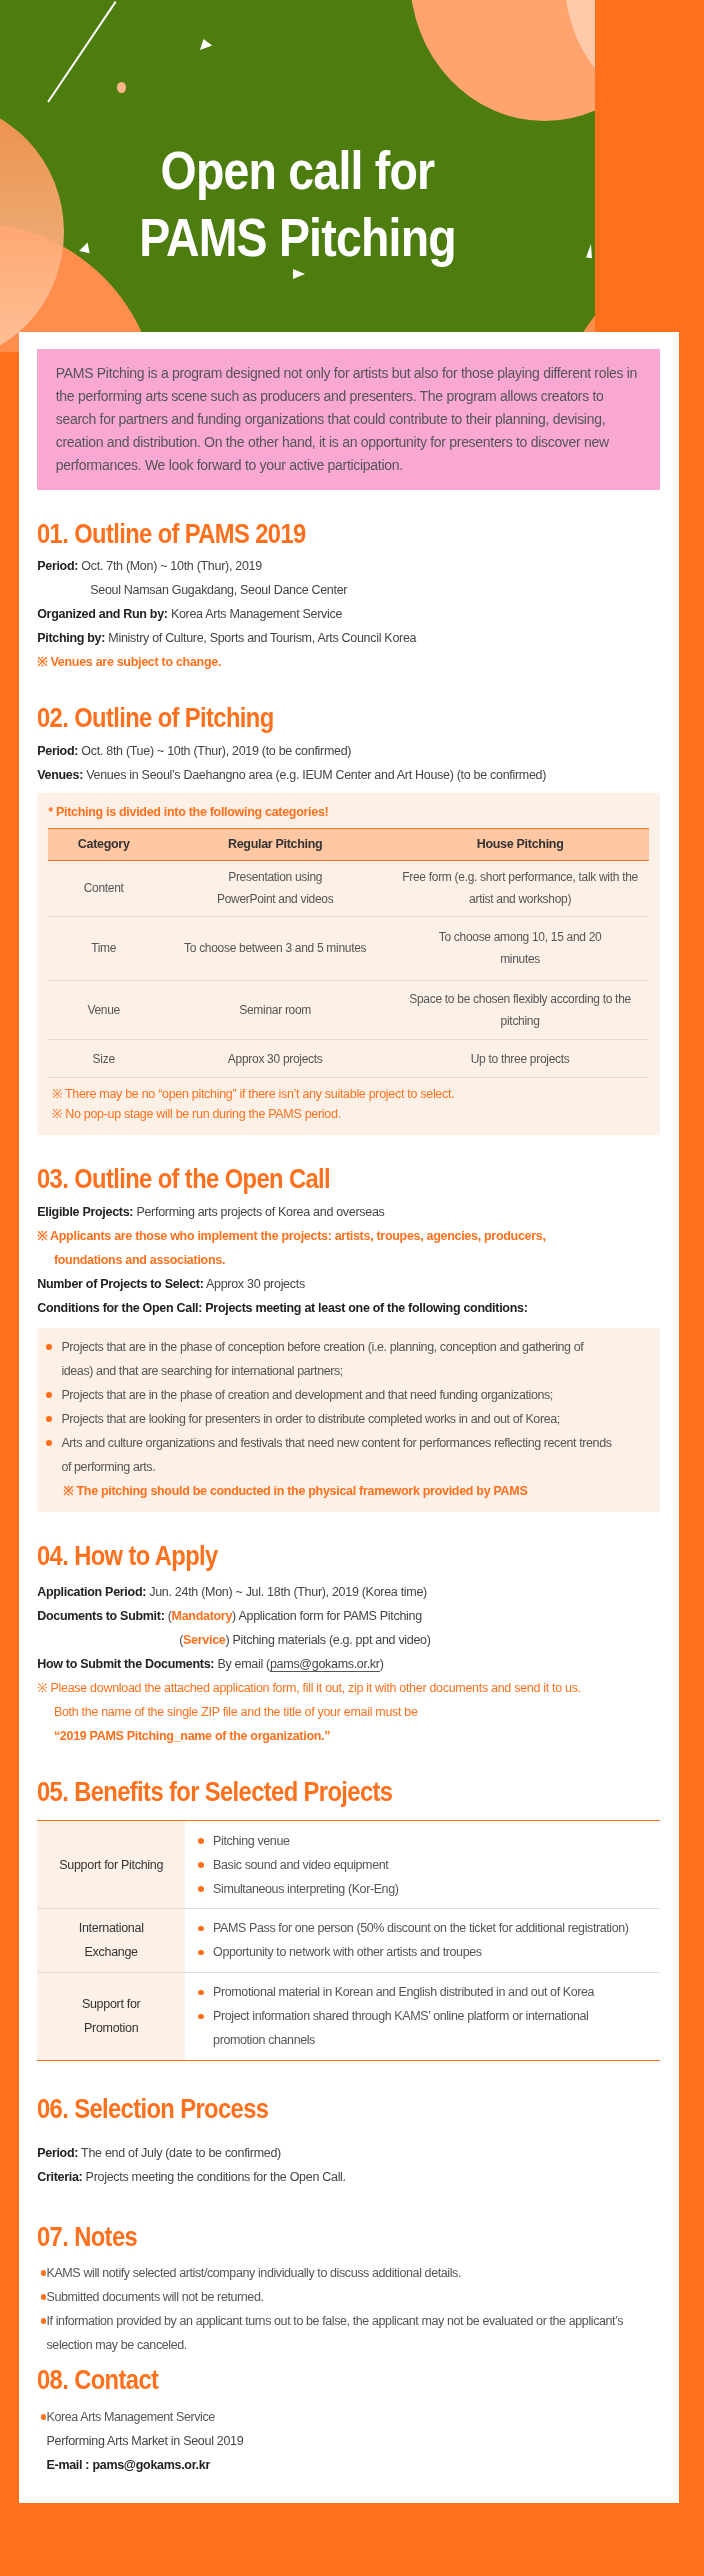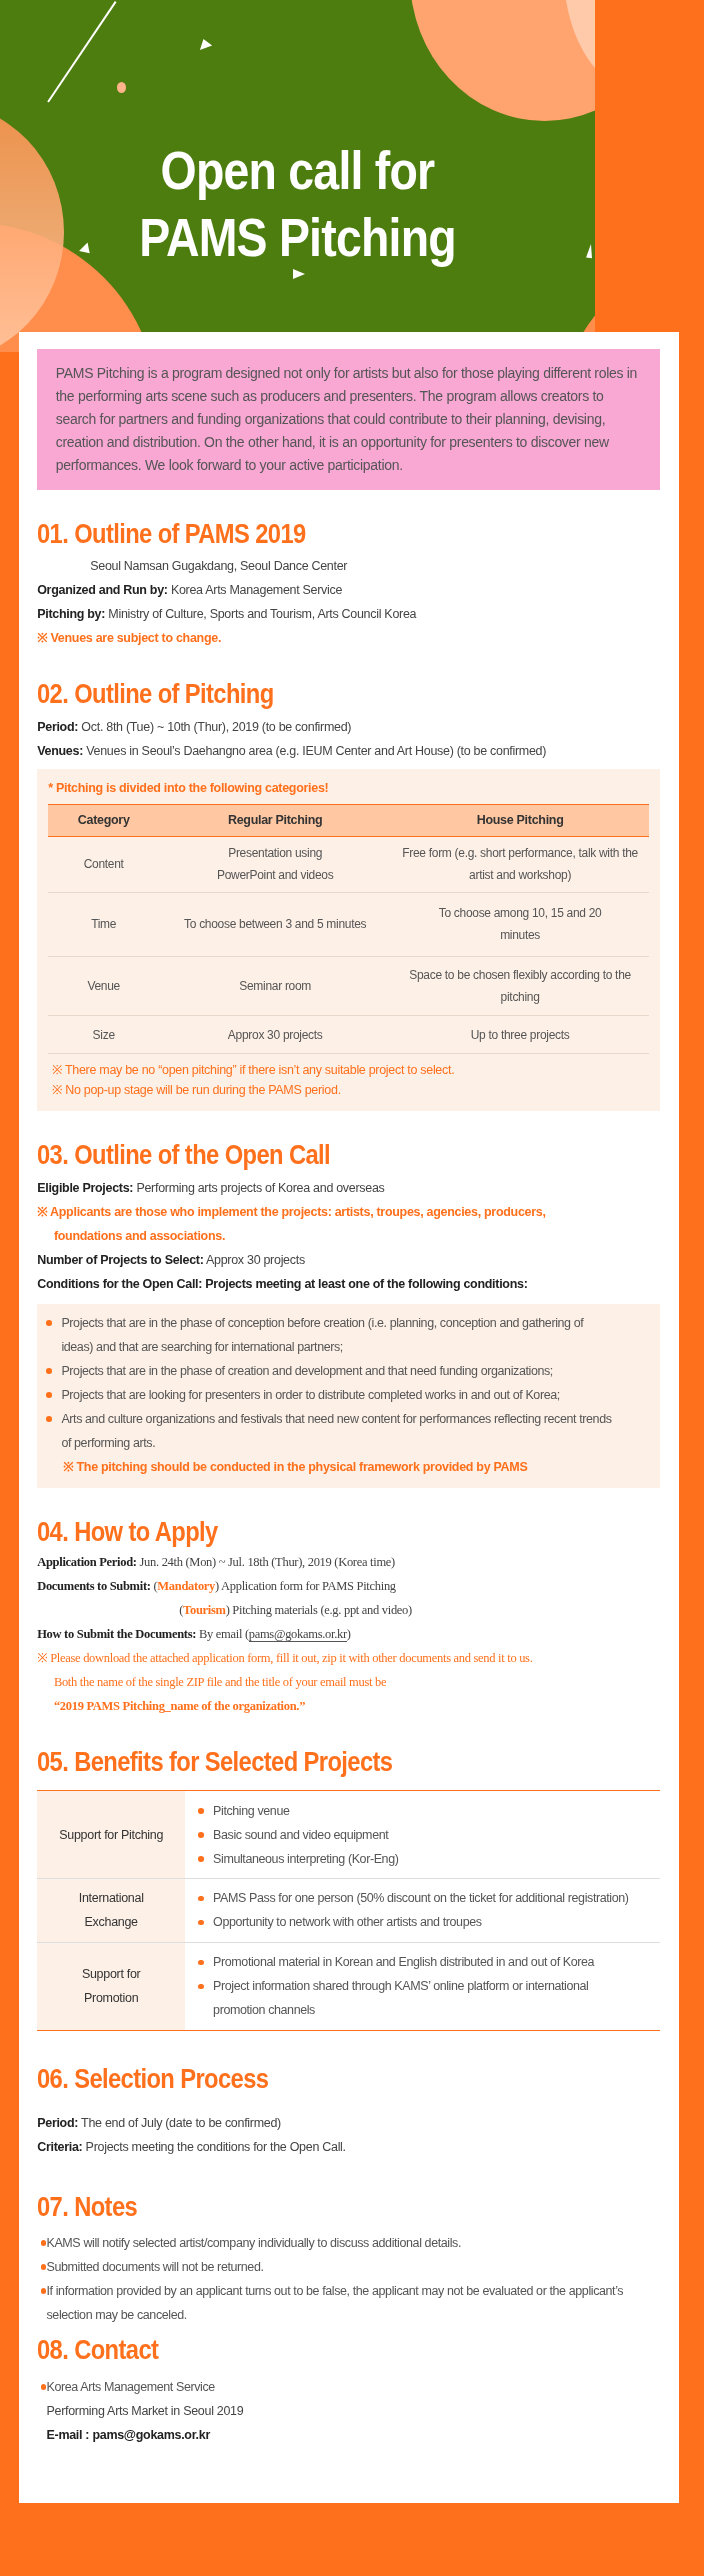--- a/index.html
+++ b/index.html
@@ -84,20 +84,21 @@
 </div>
 
 <div class="card">
   <div class="card-inner">
 
     <div class="intro" style="margin-top:0;">PAMS Pitching is a program designed not only for artists but also for those playing different roles in the performing arts scene such as producers and presenters. The program allows creators to search for partners and funding organizations that could contribute to their planning, devising, creation and distribution. On the other hand, it is an opportunity for presenters to discover new performances. We look forward to your active participation.</div>
 
     <section style="margin-top:28px;">
       <h2 class="sec">01. Outline of PAMS 2019</h2>
       <div style="margin-top:3.7px;">
+        <div class="row"><b>Period:</b> <span>Oct. 7th (Mon) ~ 10th (Thur), 2019</span></div>
         <div class="row" style="padding-left:53px;">Seoul Namsan Gugakdang, Seoul Dance Center</div>
         <div class="row"><b>Organized and Run by:</b> <span>Korea Arts Management Service</span></div>
         <div class="row"><b>Pitching by:</b> <span>Ministry of Culture, Sports and Tourism, Arts Council Korea</span></div>
         <div class="note bold">※ Venues are subject to change.</div>
       </div>
     </section>
 
     <section style="margin-top:28px;">
       <h2 class="sec">02. Outline of Pitching</h2>
       <div style="margin-top:3.7px;">
@@ -159,24 +160,24 @@
           <li>Projects that are in the phase of creation and development and that need funding organizations;</li>
           <li>Projects that are looking for presenters in order to distribute completed works in and out of Korea;</li>
           <li style="padding-right:37px;">Arts and culture organizations and festivals that need new content for performances reflecting recent trends of performing arts.</li>
         </ul>
         <div class="note bold" style="padding-left:20.4px;">※ The pitching should be conducted in the physical framework provided by PAMS</div>
       </div>
     </section>
 
     <section style="margin-top:28px;">
       <h2 class="sec">04. How to Apply</h2>
-      <div style="margin-top:1px;font-family:Liberation Serif, serif;">
+      <div style="margin-top:7px;">
         <div class="row"><b>Application Period:</b> <span>Jun. 24th (Mon) ~ Jul. 18th (Thur), 2019 (Korea time)</span></div>
         <div class="row"><b>Documents to Submit:</b> (<b style="color:#ff701c;">Mandatory</b>) <span>Application form for PAMS Pitching</span></div>
-        <div class="row" style="padding-left:142px;">(<b style="color:#ff701c;">Tourism</b>) <span>Pitching materials (e.g. ppt and video)</span></div>
+        <div class="row" style="padding-left:142px;">(<b style="color:#ff701c;">Service</b>) <span>Pitching materials (e.g. ppt and video)</span></div>
         <div class="row"><b>How to Submit the Documents:</b> <span>By email (</span><span class="link-u">pams@gokams.or.kr</span><span>)</span></div>
         <div class="note">※ Please download the attached application form, fill it out, zip it with other documents and send it to us.</div>
         <div class="note" style="padding-left:16.7px;">Both the name of the single ZIP file and the title of your email must be</div>
         <div class="note bold" style="padding-left:16.7px;">“2019 PAMS Pitching_name of  the organization.”</div>
       </div>
     </section>
 
     <section style="margin-top:28px;">
       <h2 class="sec">05. Benefits for Selected Projects</h2>
       <table class="bt" style="margin-top:11px;">

